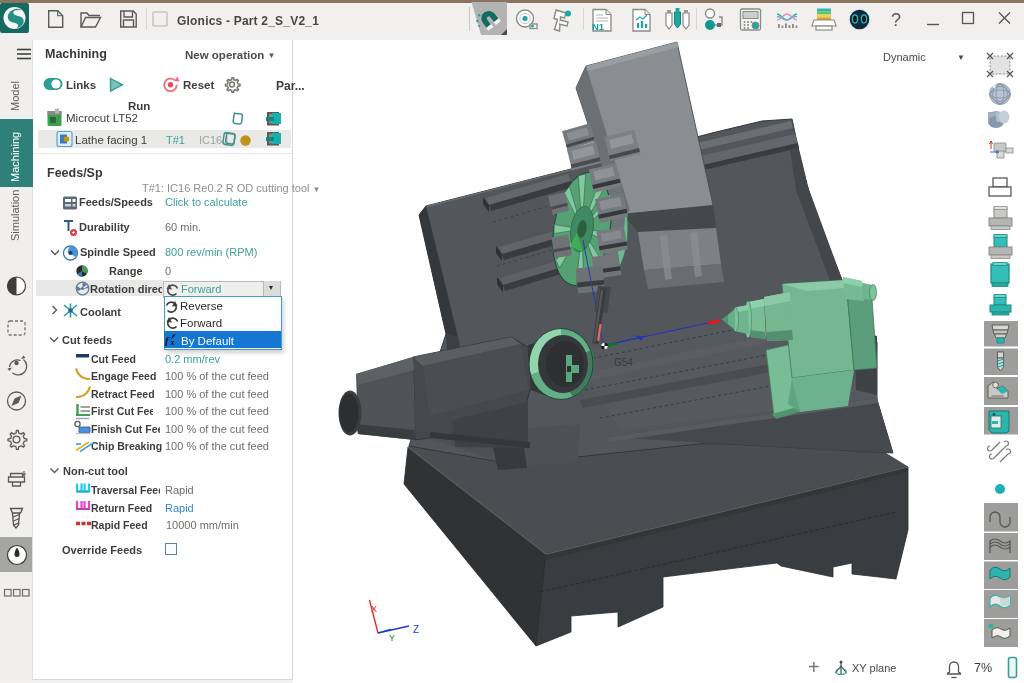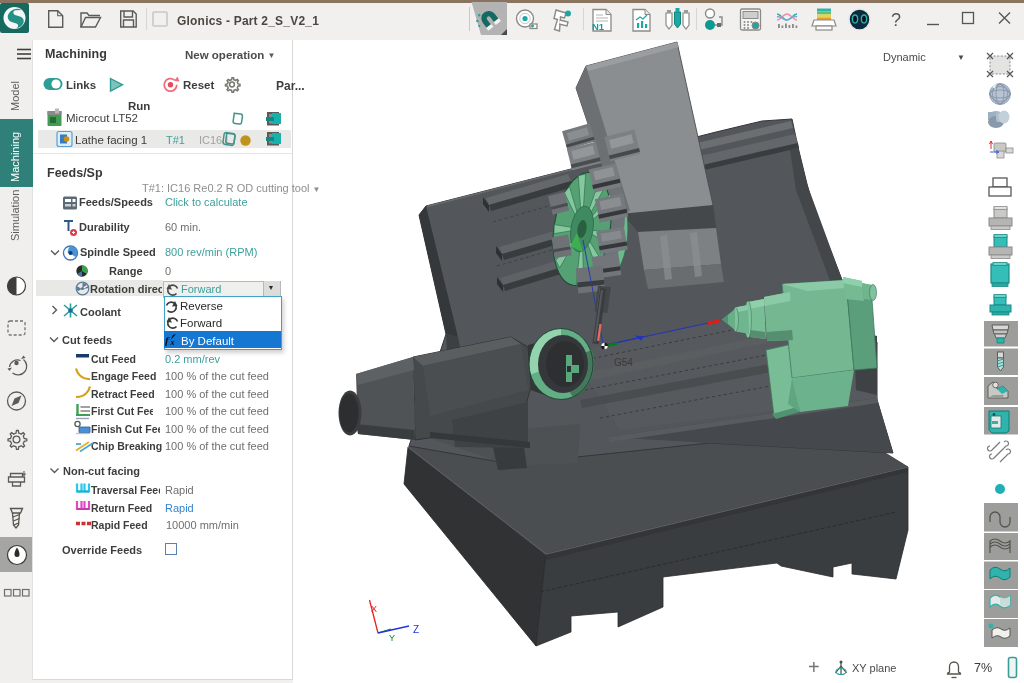--- a/index.html
+++ b/index.html
@@ -249,21 +249,21 @@
 <div class="abs" style="left:91px;top:370px;font-size:10.5px;font-weight:bold;color:#3d3d3b;">Engage Feed</div>
 <div class="abs" style="left:165px;top:370px;font-size:11px;color:#6e6e6c;">100 % of the cut feed</div>
 <div class="abs" style="left:91px;top:387.5px;font-size:10.5px;font-weight:bold;color:#3d3d3b;">Retract Feed</div>
 <div class="abs" style="left:165px;top:387.5px;font-size:11px;color:#6e6e6c;">100 % of the cut feed</div>
 <div class="abs" style="left:91px;top:405px;font-size:10.5px;font-weight:bold;color:#3d3d3b;width:62px;overflow:hidden;white-space:nowrap;">First Cut Feed</div>
 <div class="abs" style="left:165px;top:405px;font-size:11px;color:#6e6e6c;">100 % of the cut feed</div>
 <div class="abs" style="left:91px;top:422.5px;font-size:10.5px;font-weight:bold;color:#3d3d3b;width:69px;overflow:hidden;white-space:nowrap;">Finish Cut Feed</div>
 <div class="abs" style="left:165px;top:422.5px;font-size:11px;color:#6e6e6c;">100 % of the cut feed</div>
 <div class="abs" style="left:91px;top:440px;font-size:10.5px;font-weight:bold;color:#3d3d3b;">Chip Breaking</div>
 <div class="abs" style="left:165px;top:440px;font-size:11px;color:#6e6e6c;">100 % of the cut feed</div>
-<div class="abs" style="left:63px;top:465px;font-size:11px;font-weight:bold;color:#3d3d3b;">Non-cut facing</div>
+<div class="abs" style="left:63px;top:465px;font-size:11px;font-weight:bold;color:#3d3d3b;">Non-cut tool</div>
 <div class="abs" style="left:91px;top:484px;font-size:10.5px;font-weight:bold;color:#3d3d3b;width:69px;overflow:hidden;white-space:nowrap;">Traversal Feed</div>
 <div class="abs" style="left:165px;top:484px;font-size:11px;color:#6e6e6c;">Rapid</div>
 <div class="abs" style="left:91px;top:501.5px;font-size:10.5px;font-weight:bold;color:#3d3d3b;">Return Feed</div>
 <div class="abs" style="left:165px;top:501.5px;font-size:11px;color:#3384cd;">Rapid</div>
 <div class="abs" style="left:91px;top:519px;font-size:10.5px;font-weight:bold;color:#3d3d3b;">Rapid Feed</div>
 <div class="abs" style="left:166px;top:519px;font-size:11px;color:#6e6e6c;">10000 mm/min</div>
 <div class="abs" style="left:62px;top:544px;font-size:11px;font-weight:bold;color:#3d3d3b;">Override Feeds</div>
 <div class="abs" style="left:164.5px;top:542.5px;width:10px;height:10px;border:1.5px solid #5a82aa;background:#fdfdfd;"></div>
 
 <svg class="abs" style="left:33px;top:40px" width="260" height="643" viewBox="0 0 260 643">

